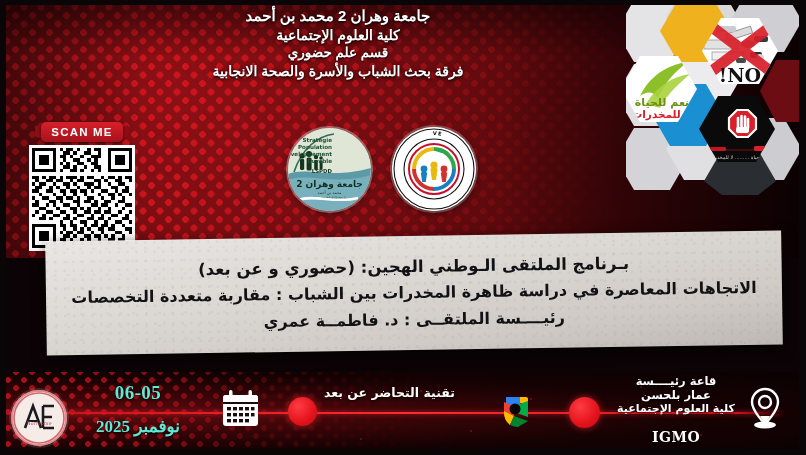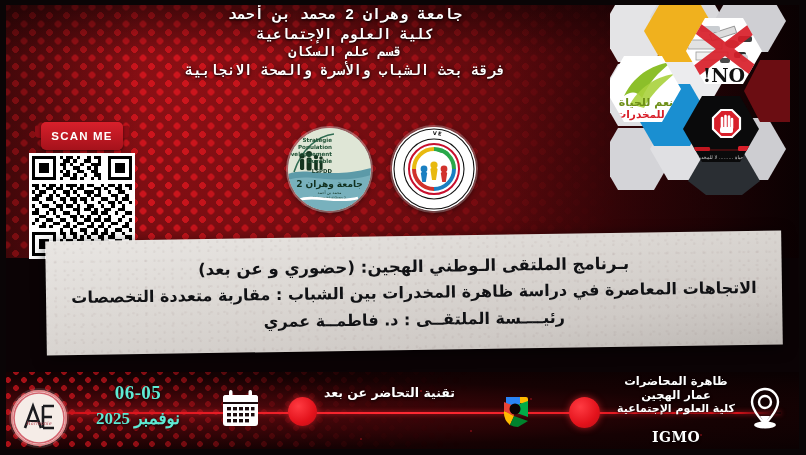--- a/index.html
+++ b/index.html
@@ -59,38 +59,38 @@
       radial-gradient(circle, rgba(198,20,28,0.8) 2.6px, rgba(198,20,28,0) 3.1px);
     background-size:16px 16px,16px 16px;
     background-position:0 0, 8px 8px;
     -webkit-mask-image:linear-gradient(100deg, rgba(0,0,0,1) 0%, rgba(0,0,0,0.8) 18%, rgba(0,0,0,0.25) 34%, rgba(0,0,0,0.05) 46%, rgba(0,0,0,0) 58%);
     mask-image:linear-gradient(100deg, rgba(0,0,0,1) 0%, rgba(0,0,0,0.8) 18%, rgba(0,0,0,0.25) 34%, rgba(0,0,0,0.05) 46%, rgba(0,0,0,0) 58%);
   }
   .spark{position:absolute;border-radius:50%;background:#b81620;opacity:.6;}
 
   
   .header-text{
-    position:absolute;left:150px;top:6px;width:390px;
+    position:absolute;left:143px;top:6px;width:390px;
     text-align:center;z-index:20;
     color:#ffffff;
-    font-family:Liberation Mono, monospace;
+    font-family:Liberation Sans, sans-serif;
     text-shadow:0 1px 2px rgba(0,0,0,.85), 0 0 5px rgba(0,0,0,.6);
     line-height:1.32;
   }
   .header-text .l{display:block;white-space:nowrap;}
   .h1{font-size:15px;font-weight:700;letter-spacing:.2px;}
   .h2{font-size:14px;font-weight:700;}
   .h3{font-size:13.5px;font-weight:700;}
   .h4{font-size:13px;font-weight:700;}
   .h5{font-size:14px;font-weight:700;}
 
   
   .qr-wrap{position:absolute;left:29px;top:122px;z-index:25;}
   .scanme{
-    position:relative;width:82px;height:28px;margin:0 auto 3px auto;
+    position:relative;width:82px;height:20px;margin:0 auto 3px auto;
     background:linear-gradient(#d8202b,#a5121b);
     border-radius:5px;
     display:flex;align-items:center;justify-content:center;
     color:#fff;font-size:11.5px;font-weight:700;letter-spacing:1.2px;
     font-family:"Liberation Sans", sans-serif;
     box-shadow:0 1px 3px rgba(0,0,0,.6);
   }
   .scanme:before,.scanme:after{
     content:"";position:absolute;top:4px;width:9px;height:12px;
     background:#8e0d15;border-radius:2px;z-index:-1;
@@ -110,21 +110,21 @@
     background:#cfd9c9;
   }
   .logo-team{
     position:absolute;left:392px;top:127px;width:84px;height:84px;z-index:22;
     border-radius:50%;overflow:hidden;
     box-shadow:0 0 0 2px rgba(255,255,255,.25), 0 2px 6px rgba(0,0,0,.7);
     background:#ffffff;
   }
 
   
-  .hex-collage{position:absolute;right:16px;top:0;width:180px;height:195px;z-index:21;overflow:hidden;margin-left:13px;}
+  .hex-collage{position:absolute;right:0;top:0;width:180px;height:195px;z-index:21;overflow:hidden;margin-left:13px;}
 
   
   .banner{
     position:absolute;left:46px;top:236px;width:736px;height:114px;z-index:30;
     background:linear-gradient(172deg,#e9e6e3 0%,#dcd8d4 40%,#cfcac6 75%,#bdb8b4 100%);
     transform:rotate(-0.85deg);
     box-shadow:0 3px 14px rgba(0,0,0,.65);
   }
   .banner-texture{
     position:absolute;inset:0;
@@ -167,21 +167,21 @@
     display:flex;align-items:center;justify-content:center;overflow:hidden;
   }
 
   .date-block{
     position:absolute;left:88px;top:383px;width:100px;z-index:33;
     text-align:center;color:#5eead4;
     font-family:Liberation Serif, serif;
     text-shadow:0 1px 3px rgba(0,0,0,.9);
   }
   .date-top{font-size:19px;font-weight:700;letter-spacing:.4px;line-height:1.1;}
-  .date-bot{font-size:17px;font-weight:700;line-height:1.25;margin-top:4px;}
+  .date-bot{font-size:17px;font-weight:700;line-height:1.25;margin-top:12px;}
 
   .cal-icon{position:absolute;left:221px;top:389px;width:39px;height:39px;z-index:33;}
 
   .meet-block{
     position:absolute;left:324px;top:385px;width:175px;z-index:33;
     text-align:left;color:#fff;
     text-shadow:0 1px 3px rgba(0,0,0,.9);
   }
   .meet-ar{font-size:12.5px;font-weight:700;font-family:"DejaVu Sans",sans-serif;line-height:1.3;}
   .meet-en{font-size:17px;font-weight:700;font-family:"DejaVu Serif", serif;margin-top:2px;}
@@ -208,21 +208,21 @@
 <div id="poster">
 
   <div class="top-area">
     <div class="dots"></div>
     <div class="top-vignette"></div>
   </div>
 
   <div class="header-text">
     <span class="l h1">جامعة وهران 2 محمد بن أحمد</span>
     <span class="l h2">كلية العلوم الإجتماعية</span>
-    <span class="l h3">قسم علم السكان</span>
+    <span class="l h3">قسم علم حضوري</span>
     <span class="l h5">فرقة بحث الشباب والأسرة والصحة الانجابية</span>
   </div>
 
   <div class="hex-collage">
     <svg width="180" height="195" viewBox="0 0 180 195">
       <defs>
         <clipPath id="hexA">
             <polygon points="44,8 80,8 98,40 80,72 44,72 26,40"></polygon>
           </clipPath>
         <clipPath id="hexB">
@@ -651,22 +651,22 @@
       <path d="M8 7 h14 l-6 9 h-8 z" fill="#2a84f4"></path>
       <path d="M6 12 l10 4 v10 l-10 -5 z" fill="#ea4335"></path>
       <path d="M16 16 l14 -5 v16 l-14 -5 z" fill="#00ac47"></path>
       <path d="M6 21 l10 5 l-4 9 a16 16 0 0 1 -6 -14 z" fill="#ffbb00"></path>
       <path d="M16 26 l14 5 l-10 6 a18 18 0 0 1 -8 -2 z" fill="#00832d"></path>
       <circle cx="17" cy="19" r="5.5" fill="#0b0203"></circle>
     </svg>
   </div>
 
   <div class="venue-block">
-    <div class="v1">ظاهرة المحاضرات</div>
-    <div class="v2">عمار الهجين</div>
+    <div class="v1">قاعة رئيــــسة</div>
+    <div class="v2">عمار بلحسن</div>
     <div class="v3">كلية العلوم الإجتماعية</div>
     <div class="v4">IGMO</div>
   </div>
 
   <div class="pin-icon">
     <svg width="34" height="44" viewBox="0 0 34 44">
       <ellipse cx="17" cy="39" rx="11" ry="3.4" fill="#ffffff"></ellipse>
       <path d="M17 3 C9.8 3 4 8.8 4 16 C4 25 17 38 17 38 C17 38 30 25 30 16 C30 8.8 24.2 3 17 3 Z" fill="none" stroke="#ffffff" stroke-width="2.4"></path>
       <circle cx="17" cy="16" r="6" fill="none" stroke="#ffffff" stroke-width="2.4"></circle>
       <path d="M12 30 L17 38 L22 30 Z" fill="#ffffff"></path>

